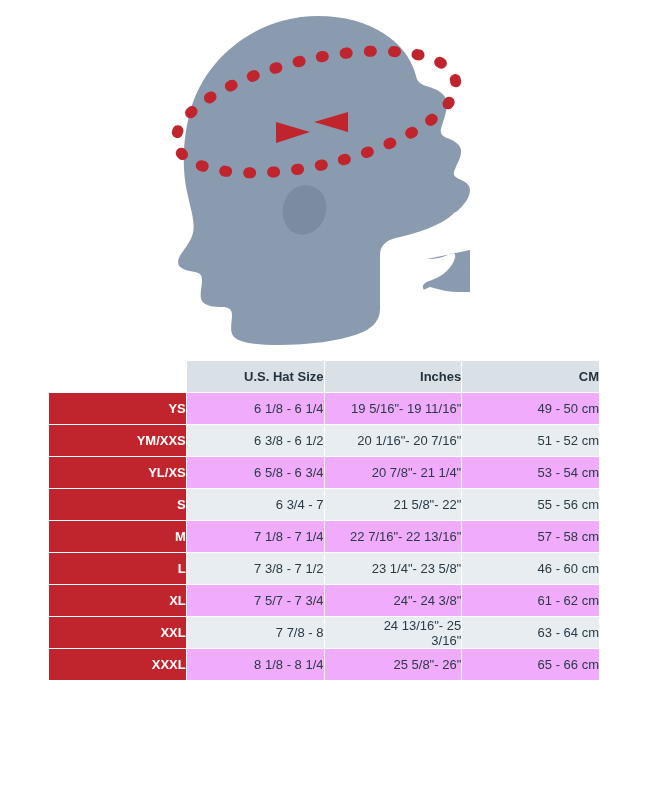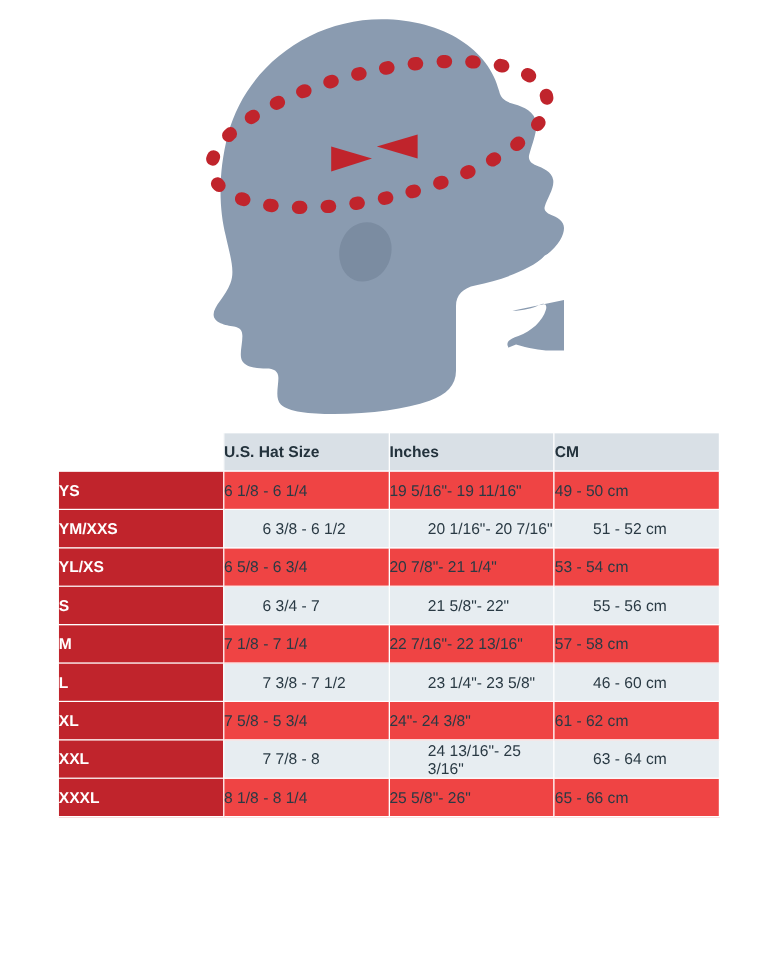--- a/index.html
+++ b/index.html
@@ -48,21 +48,21 @@
   table.size-chart {
     border-collapse: collapse;
     width: 100%;
     table-layout: fixed;
   }
   table.size-chart th,
   table.size-chart td {
     border: 1px solid #ffffff;
     height: 31px;
     font-size: 13px;
-    text-align: left;
+    text-align: right;
     vertical-align: middle;
     padding: 0;
   }
   table.size-chart thead th {
     background: #d9e0e6;
     color: #23323c;
     font-weight: bold;
     font-size: 13px;
   }
   table.size-chart thead th.corner {
@@ -70,21 +70,21 @@
     border: none;
   }
   td.size-label {
     background: #c0242c;
     color: #ffffff;
     font-weight: bold;
     font-size: 13px;
     width: 74px;
   }
   td.data {
-    background: #ef4444;
+    background: #f0abfc;
     color: #2a3a44;
   }
   tr.alt td.data {
     background: #e7edf1;
     padding-left: 32px;
   }
 </style>
 </head>
 <body>
 
@@ -211,21 +211,21 @@
           <td class="data">57 - 58 cm</td>
         </tr>
         <tr class="alt">
           <td class="size-label">L</td>
           <td class="data">7 3/8 - 7 1/2</td>
           <td class="data">23 1/4"- 23 5/8"</td>
           <td class="data">46 - 60 cm</td>
         </tr>
         <tr>
           <td class="size-label">XL</td>
-          <td class="data">7 5/8 - 5 3/4</td>
+          <td class="data">7 5/7 - 7 3/4</td>
           <td class="data">24"- 24 3/8"</td>
           <td class="data">61 - 62 cm</td>
         </tr>
         <tr class="alt">
           <td class="size-label">XXL</td>
           <td class="data">7 7/8 - 8</td>
           <td class="data">24 13/16"- 25 3/16"</td>
           <td class="data">63 - 64 cm</td>
         </tr>
         <tr>

